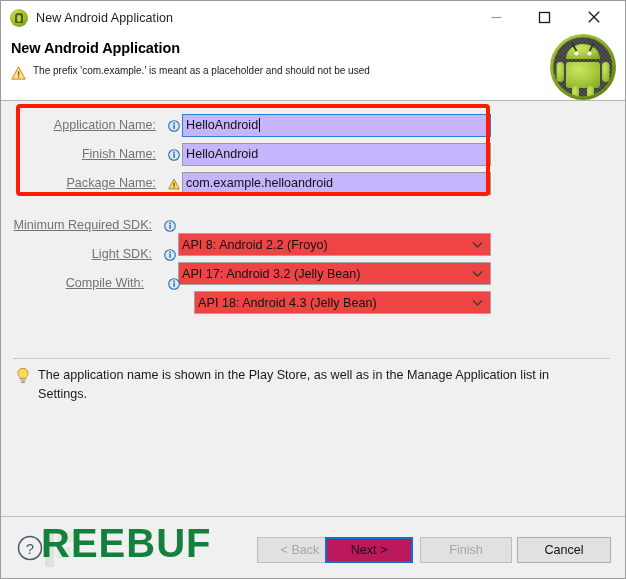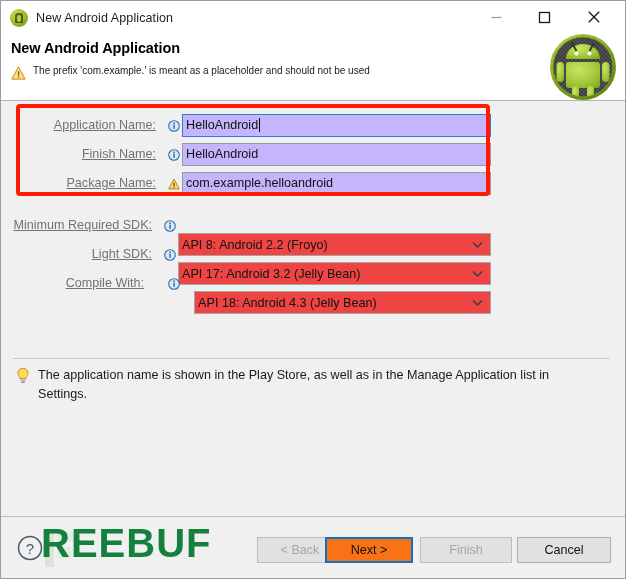--- a/index.html
+++ b/index.html
@@ -273,21 +273,21 @@
     background: #e1e1e1;
     border: 1px solid #bdbdbd;
     color: #a6a6a6;
   }
   .dlgbtn.enabled {
     background: #e1e1e1;
     border: 1px solid #adadad;
     color: #111111;
   }
   .dlgbtn.default {
-    background: #f97316;
+    background: #be185d;
     border: 2px solid #0a72c8;
     color: #111111;
   }
   #btn-back   { left: 228px; width: 86px; margin-left: 28px; }
   #btn-next   { left: 324px; width: 88px; }
   #btn-finish { left: 419px; width: 92px; }
   #btn-cancel { left: 516px; width: 94px; }
 </style>
 </head>
 <body>

